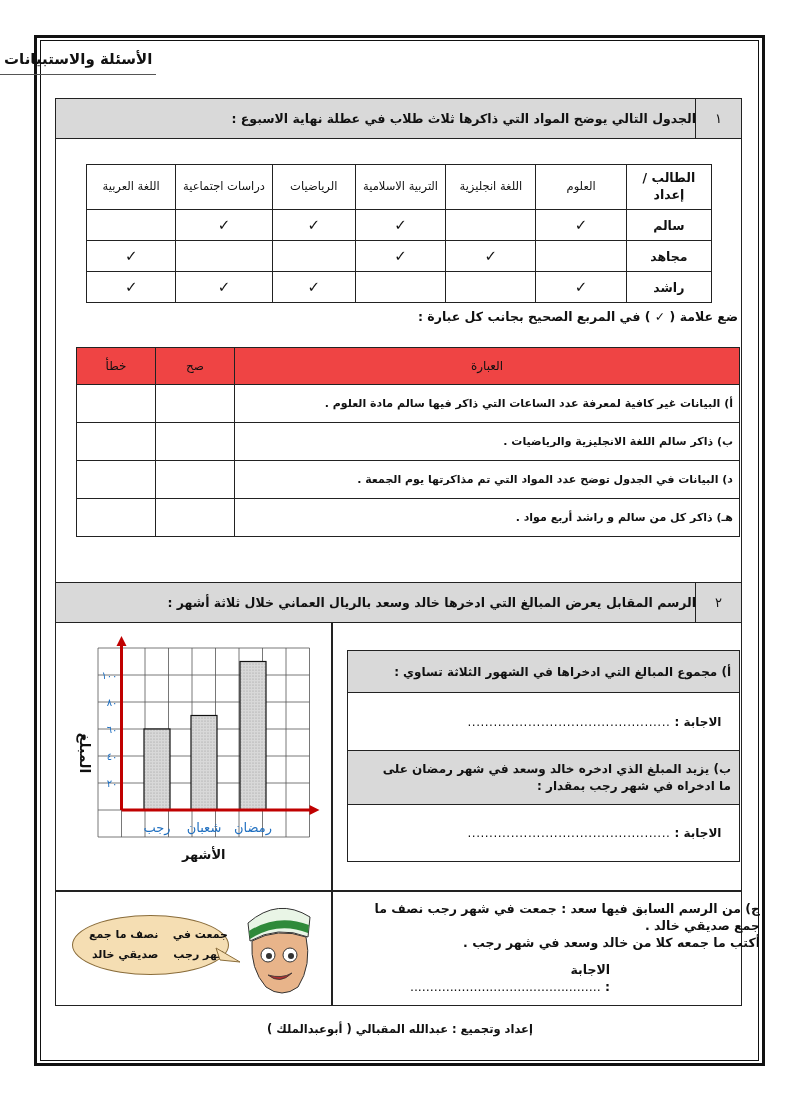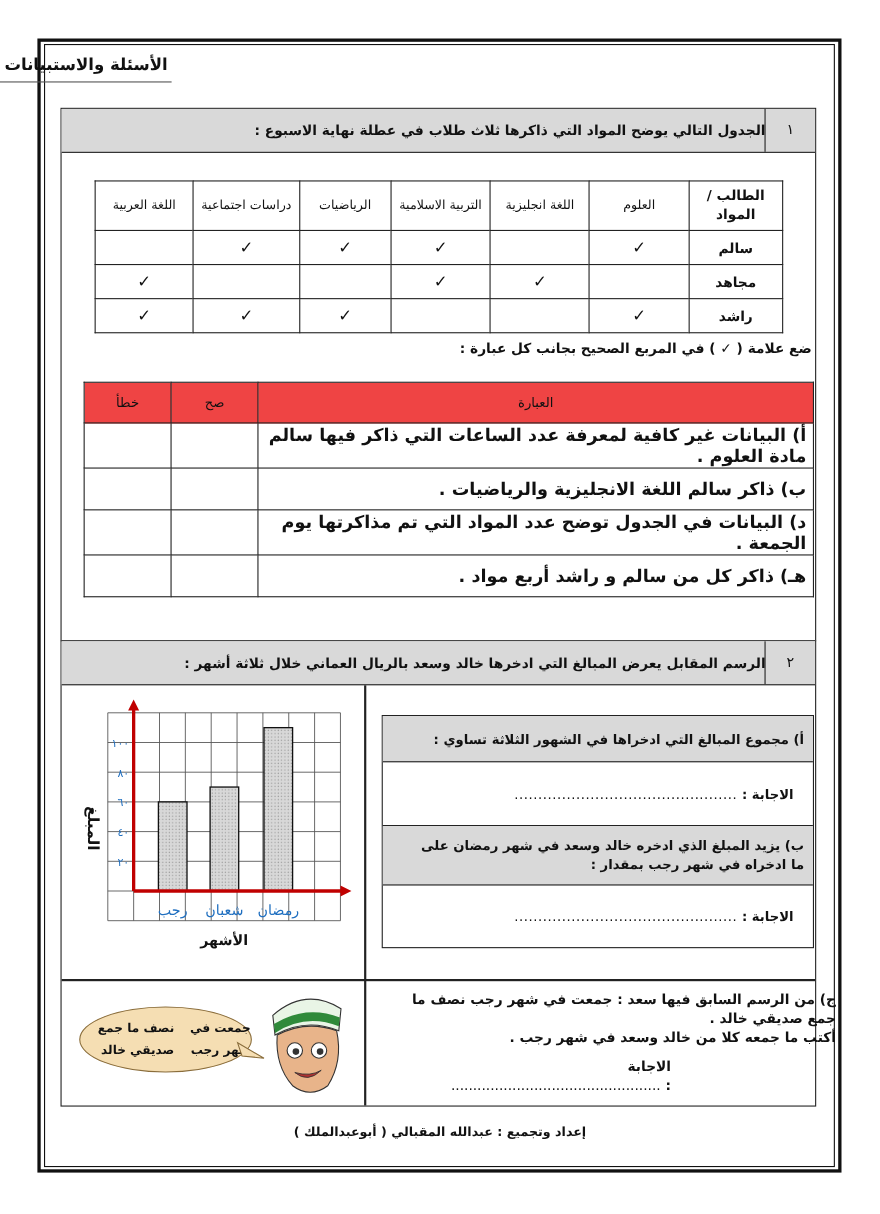--- a/index.html
+++ b/index.html
@@ -12,21 +12,21 @@
   .sec-header { position: absolute; left: 0; right: 0; top: 0; height: 40px; background: #d9d9d9; border-bottom: 1.5px solid #222; box-sizing: border-box; direction: rtl; }
   .sec-num { position: absolute; right: 0; top: 0; width: 45px; height: 100%; border-left: 1.5px solid #222; display: flex; align-items: center; justify-content: center; font-size: 13px; }
   .sec-text { position: absolute; right: 45px; top: 0; height: 100%; display: flex; align-items: center; font-size: 12.5px; font-weight: bold; }
   table { border-collapse: collapse; direction: rtl; position: absolute; }
   .t1 td, .t1 th { border: 1.5px solid #222; text-align: center; font-size: 11.5px; padding: 0; }
   .t1 th { font-weight: normal; height: 44px; line-height: 1.35; }
   .t1 th.first, .t1 td.first { font-weight: bold; font-size: 12.5px; }
   .t1 td { height: 30px; font-size: 15px; }
   .instr { position: absolute; right: 62px; top: 309px; direction: rtl; font-size: 12.5px; font-weight: bold; }
   .t2 th { background: #ef4444; font-size: 12px; font-weight: normal; height: 34px; border: 1.5px solid #222; }
-  .t2 td { border: 1.5px solid #222; height: 35px; font-size: 16px; font-weight: bold; }
+  .t2 td { border: 1.5px solid #222; height: 35px; font-size: 11px; font-weight: bold; }
   .t2 td.stmt { text-align: right; padding-right: 6px; }
   .vline { position: absolute; background: #222; }
   .qbox { position: absolute; left: 347px; top: 650px; width: 393px; border: 1.5px solid #222; box-sizing: border-box; direction: rtl; }
   .qrow { border-bottom: 1.5px solid #222; box-sizing: border-box; display: flex; align-items: center; font-size: 12px; font-weight: bold; padding: 0 8px; }
   .qrow:last-child { border-bottom: none; }
   .qrow.q { background: #d9d9d9; }
   .qrow.a { justify-content: center; padding-left: 110px; }
   .dots { font-weight: normal; letter-spacing: 0.5px; }
   .partc { position: absolute; right: 40px; top: 900px; width: 390px; direction: rtl; font-size: 12.5px; font-weight: bold; line-height: 17px; }
   .bubble { position: absolute; left: 72px; top: 915px; width: 155px; height: 58px; background: #f5deb3; border: 1px solid #8a6d3b; border-radius: 50%; display: flex; flex-direction: row; align-items: center; justify-content: center; direction: rtl; font-size: 11px; font-weight: bold; line-height: 20px; }
@@ -43,21 +43,21 @@
 <div class="section" style="top:98px; height:485px;">
   <div class="sec-header">
     <div class="sec-num">١</div>
     <div class="sec-text">الجدول التالي يوضح المواد التي ذاكرها ثلاث طلاب في عطلة نهاية الاسبوع :</div>
   </div>
 </div>
 
 <table class="t1" style="left:86px; top:164px; width:626px;">
   <thead>
     <tr>
-      <th class="first" style="width:84px">الطالب / المواد</th>
+      <th class="first" style="width:84px">الطالب / إعداد</th>
       <th style="width:89px">العلوم</th>
       <th style="width:89px">اللغة انجليزية</th>
       <th style="width:89px">التربية الاسلامية</th>
       <th style="width:82px">الرياضيات</th>
       <th style="width:95px">دراسات اجتماعية</th>
       <th style="width:88px">اللغة العربية</th>
     </tr>
   </thead>
   <tbody id="t1-body">
       <tr>

